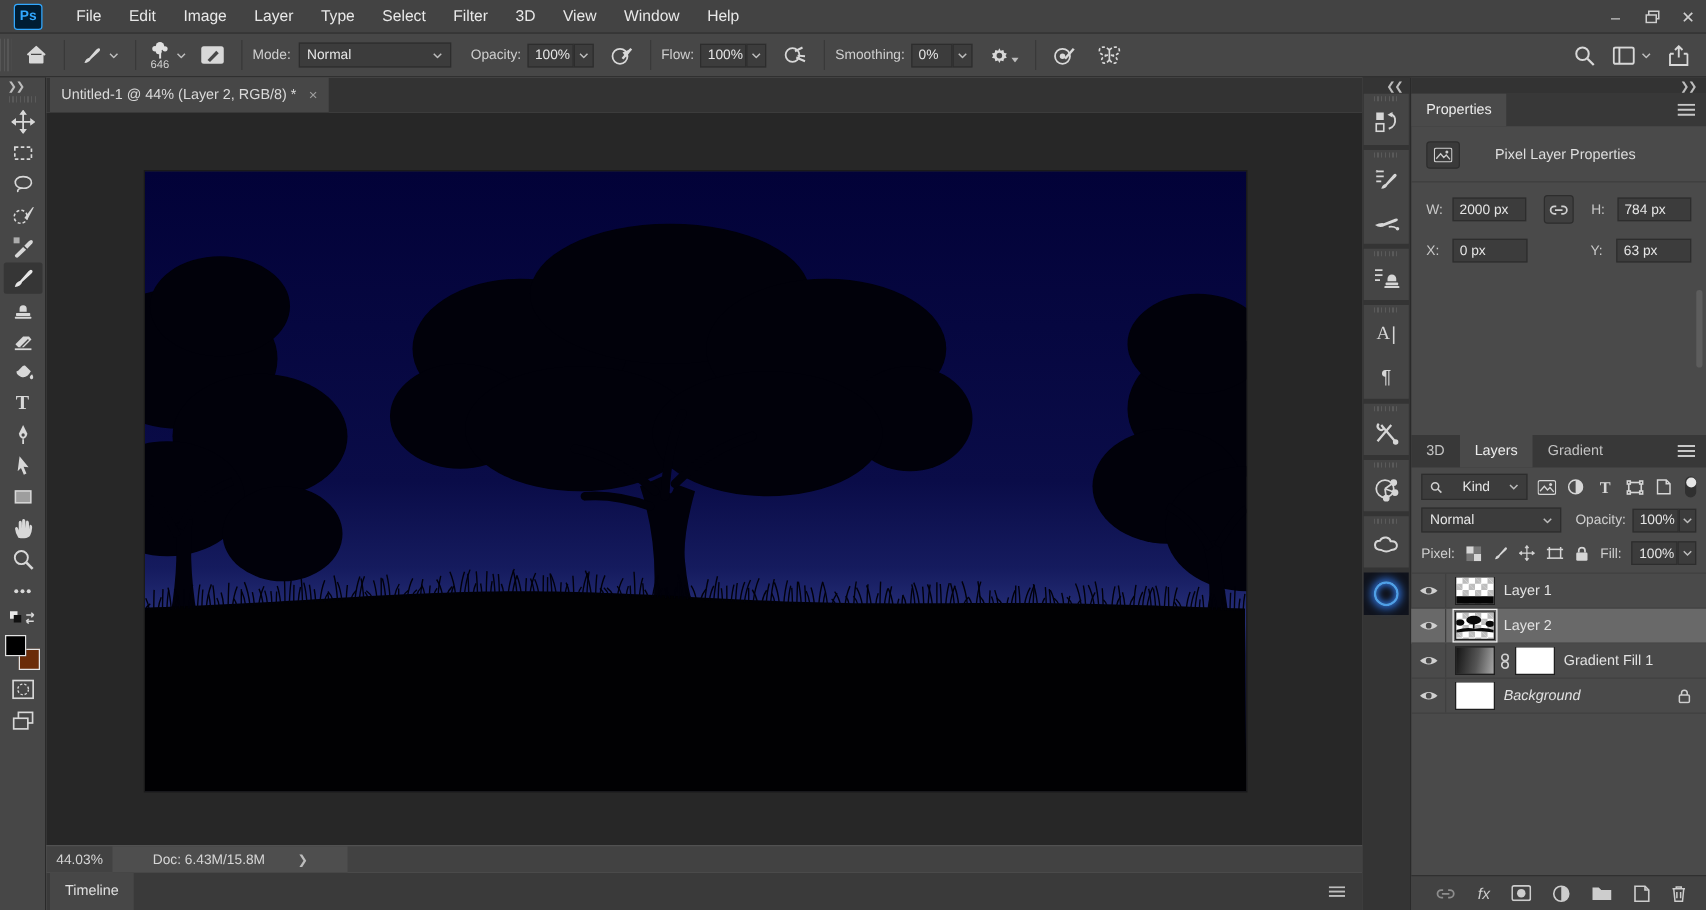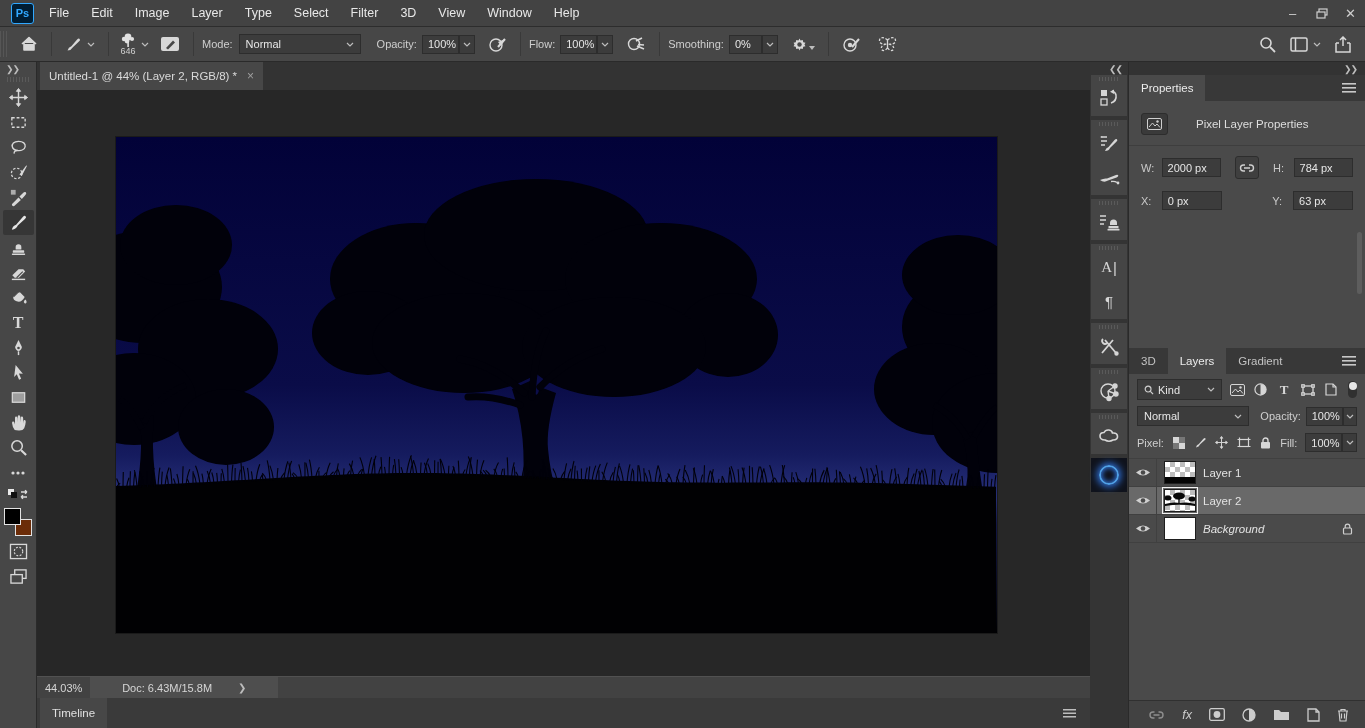--- a/index.html
+++ b/index.html
@@ -4,21 +4,21 @@
 <style>
 *{margin:0;padding:0;box-sizing:border-box}
 html,body{background:#1d1d1d}
 body{font-family:"Liberation Sans",sans-serif;-webkit-font-smoothing:antialiased}
 #app{position:relative;width:1365px;height:728px;background:#333;overflow:hidden;color:#dcdcdc;font-size:12px}
 .abs{position:absolute}
 .row{display:flex;align-items:center}
 svg{display:block}
 
 #menubar{left:0;top:0;width:1365px;height:27px;background:#434343;display:flex;align-items:center;border-bottom:1px solid #2d2d2d}
-#pslogo{width:23px;height:21px;margin:0 4px 0 11px;background:#001d33;border:1px solid #31a8ff;border-radius:3px;display:flex;align-items:center;justify-content:center;font-size:11px;font-weight:bold;color:#31a8ff}
+#pslogo{width:23px;height:21px;margin:0 16px 0 11px;background:#001d33;border:1px solid #31a8ff;border-radius:3px;display:flex;align-items:center;justify-content:center;font-size:11px;font-weight:bold;color:#31a8ff}
 .mitem{padding:0 11px;height:100%;display:flex;align-items:center;font-size:12.5px;color:#e8e8e8}
 #winctl{margin-left:auto;display:flex;height:100%}
 .wbtn{width:29px;height:100%;display:flex;align-items:center;justify-content:center;color:#cfcfcf;font-size:13px}
 
 #optionsbar{left:0;top:27px;width:1365px;height:35px;background:#474747;display:flex;align-items:center;border-bottom:1px solid #2a2a2a}
 .grip{width:9px;height:26px;margin-right:6px;background:repeating-linear-gradient(90deg,#565656 0 1px,transparent 1px 3px)}
 .obtn{display:flex;align-items:center;justify-content:center;height:26px;padding:0 5px;color:#d8d8d8}
 .lbl{color:#cfcfcf;font-size:11px;white-space:nowrap}
 .field{background:#3c3c3c;border:1px solid #2d2d2d;color:#e6e6e6;font-size:11px;height:19px;display:flex;align-items:center;padding:0 5px;white-space:nowrap}
 .chevbox{background:#3c3c3c;border:1px solid #2d2d2d;border-left:1px solid #2d2d2d;height:19px;width:16px;display:flex;align-items:center;justify-content:center}
@@ -857,21 +857,21 @@
           <svg width="14" height="10" viewBox="0 0 14 10" fill="#c8c8c8">
               <rect y="0" width="14" height="1.6"></rect>
               <rect y="4" width="14" height="1.6"></rect>
               <rect y="8" width="14" height="1.6"></rect>
             </svg>
         </div>
       </div>
       <div id="layersbody">
         <div class="lfrow">
           <div class="sel kindsel">
-            <span class="row" style="gap:4px">
+            <span class="row" style="gap:16px">
               <svg width="10" height="10" viewBox="0 0 11 11">
                   <circle cx="4.5" cy="4.5" r="3.2" fill="none" stroke="#cfcfcf" stroke-width="1.3"></circle>
                   <path d="M7,7 L10,10" stroke="#cfcfcf" stroke-width="1.4"></path>
                 </svg>
               <span>Kind</span>
             </span>
             <svg width="8" height="5" viewBox="0 0 8 5">
                 <path d="M1,1 L4,4 L7,1" stroke="#bdbdbd" stroke-width="1.2" fill="none"></path>
               </svg>
           </div>
@@ -987,20 +987,35 @@
                 <g fill="#090909">
                   <ellipse cx="14" cy="6" rx="6" ry="3.5"></ellipse>
                   <rect x="13.3" y="7" width="1.4" height="6"></rect>
                   <ellipse cx="3" cy="8" rx="3.5" ry="2.5"></ellipse>
                   <ellipse cx="27" cy="9" rx="3.5" ry="2.5"></ellipse>
                   <path d="M0,14 Q8,11.5 15,13 Q23,11.5 30,14 L30,16 Q15,13.5 0,16 Z"></path>
                 </g>
               </svg>
           </div>
           <span>Layer 2</span>
+        </div>
+        <div class="lrow">
+          <div class="eyecell">
+              <svg width="16" height="11" viewBox="0 0 16 11">
+                <path d="M1,5.5 Q8,-0.5 15,5.5 Q8,11.5 1,5.5 Z" fill="#d0d0d0"></path>
+                <circle cx="8" cy="5.5" r="2.3" fill="#4a4a4a"></circle>
+              </svg>
+            </div>
+          <div class="thumb" style="background:linear-gradient(100deg,#141414 0%,#555 55%,#a8a8a8 100%)"></div>
+          <svg width="8" height="14" viewBox="0 0 8 14" style="margin:0 2px 0 -3px">
+              <circle cx="4" cy="4" r="2.6" fill="none" stroke="#cfcfcf" stroke-width="1.3"></circle>
+              <circle cx="4" cy="10" r="2.6" fill="none" stroke="#cfcfcf" stroke-width="1.3"></circle>
+            </svg>
+          <div class="thumb" style="background:#fff;margin-left:2px"></div>
+          <span>Gradient Fill 1</span>
         </div>
         <div class="lrow">
           <div class="eyecell">
               <svg width="16" height="11" viewBox="0 0 16 11">
                 <path d="M1,5.5 Q8,-0.5 15,5.5 Q8,11.5 1,5.5 Z" fill="#d0d0d0"></path>
                 <circle cx="8" cy="5.5" r="2.3" fill="#4a4a4a"></circle>
               </svg>
             </div>
           <div class="thumb" style="background:#fff"></div>
           <span class="it">Background</span>

